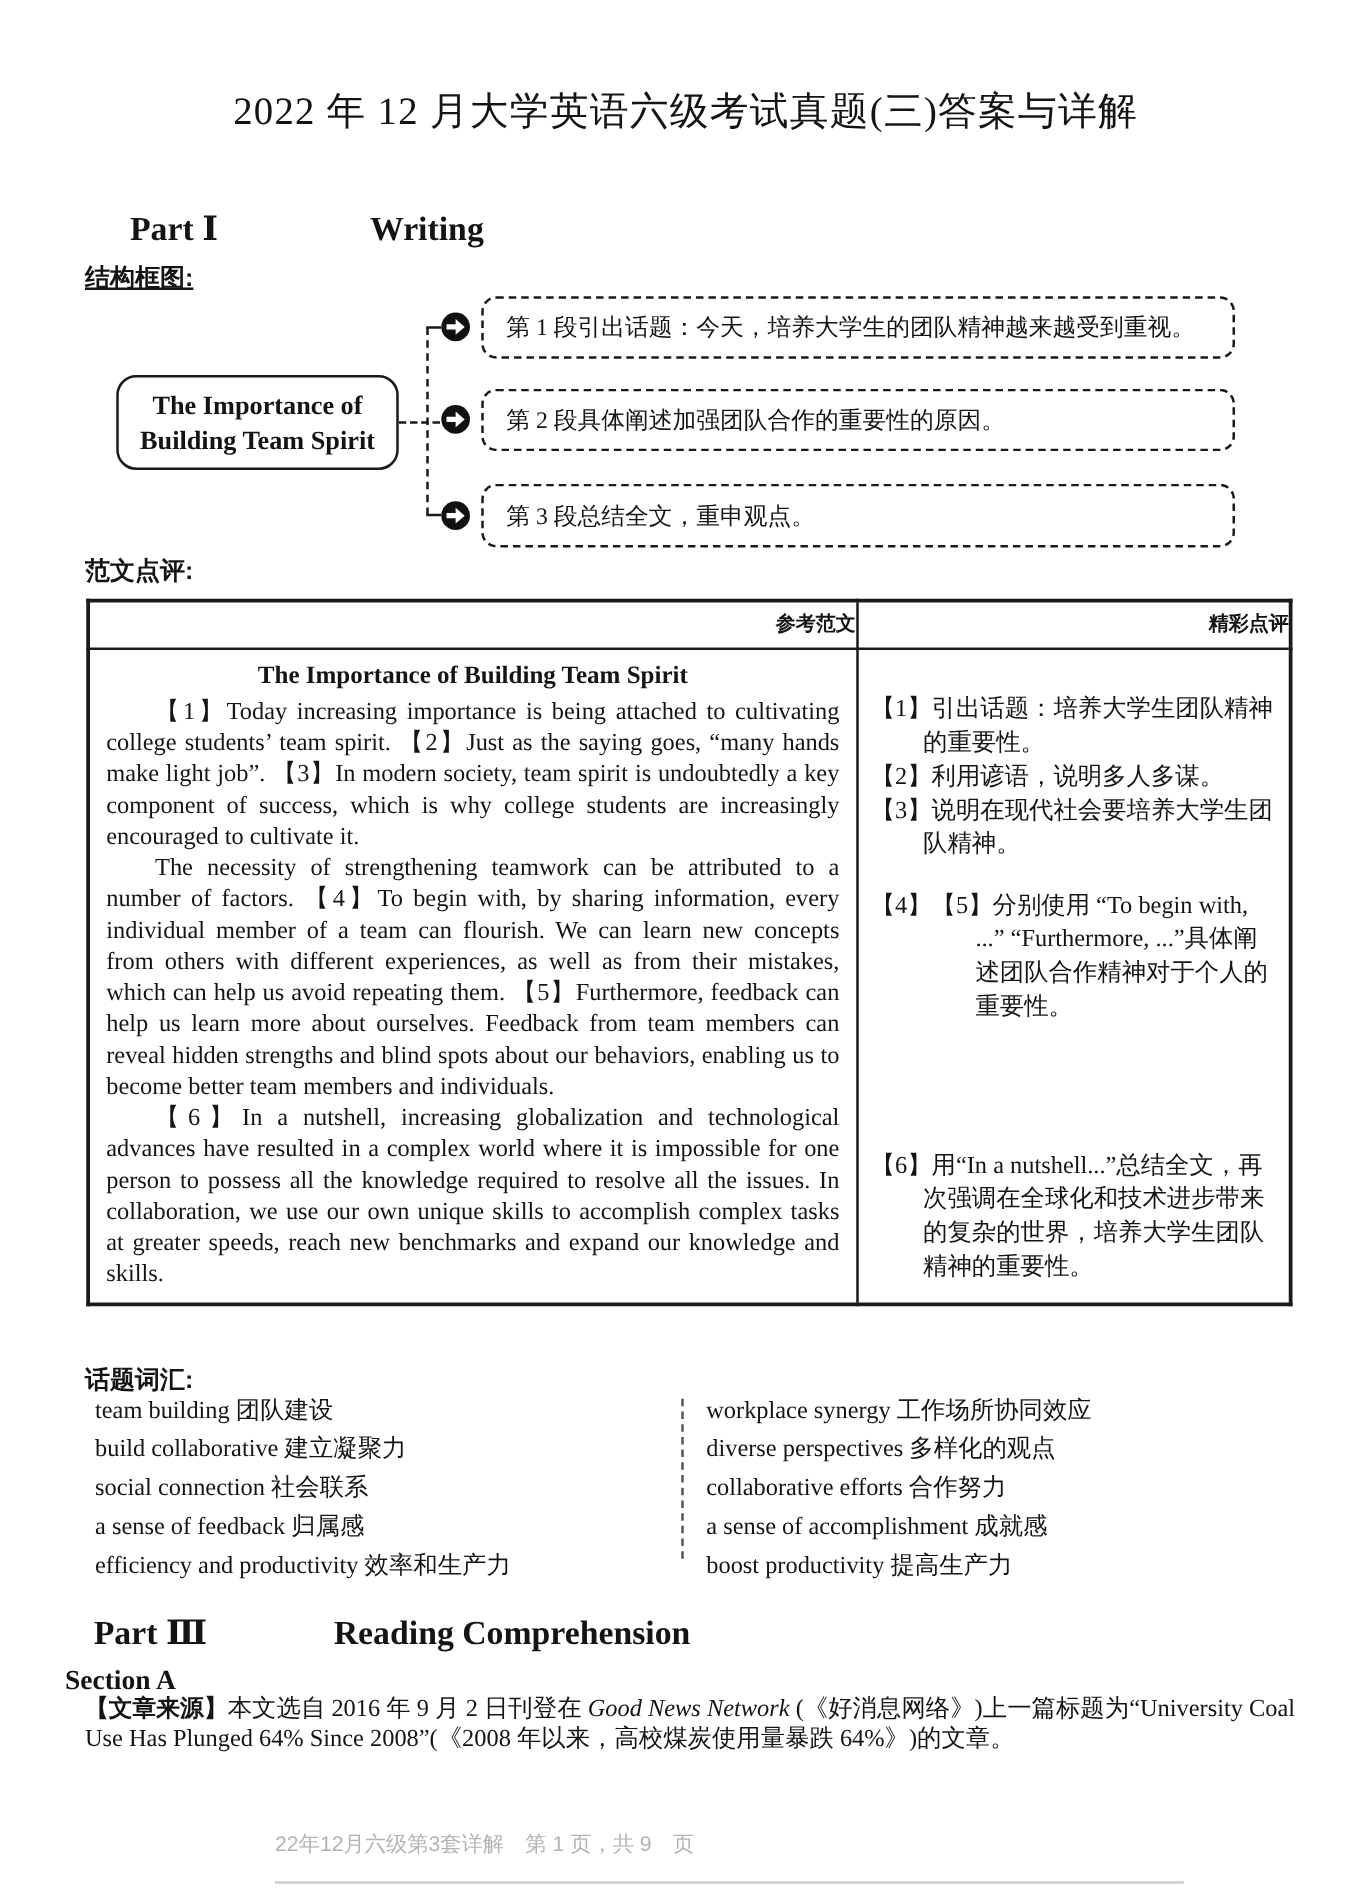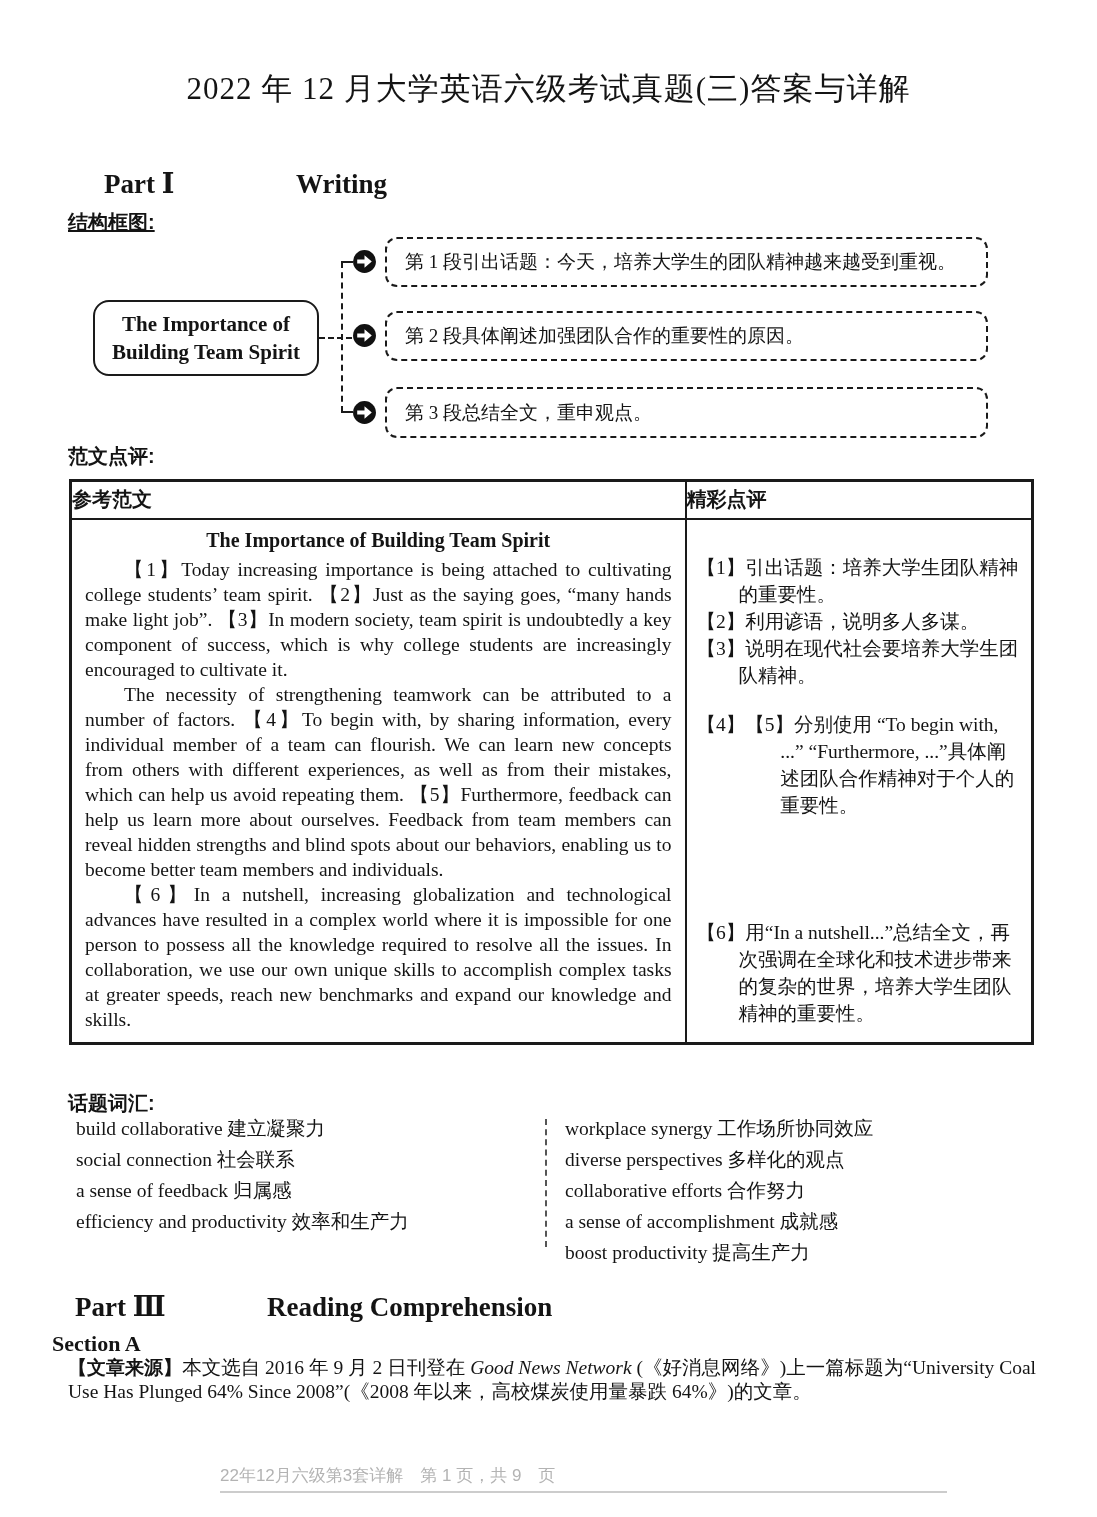--- a/index.html
+++ b/index.html
@@ -54,21 +54,21 @@
   .arrow-icon { position:absolute; left:352px; width:25px; height:25px; }
 
   
   table.review {
     position:absolute; top:479px; left:69px; width:962px;
     border-collapse:collapse; table-layout:fixed;
     border:3px solid #1a1a1a;
   }
   table.review th, table.review td { border:2px solid #1a1a1a; }
   table.review th {
-    height:38px; font-size:20px; text-align:left;
+    height:38px; font-size:16px; text-align:right;
     font-family:Liberation Mono, monospace;
   }
   col.c-essay   { width:615px; }
   col.c-comment { width:347px; }
   td.essay-cell   { vertical-align:top; padding:6px 13px 10px 13px; }
   td.comment-cell { vertical-align:top; padding:34px 10px 10px 10px; }
   .essay-title {
     text-align:center; font-weight:bold; font-size:20px;
     line-height:28px; margin-bottom:3px;
   }
@@ -98,21 +98,21 @@
   .section-a { font-size:22px; font-weight:bold; }
   .source-p {
     font-size:19.5px; line-height:23.5px; text-align:justify;
   }
   .source-label { font-weight:bold; font-family:"Liberation Sans","DejaVu Sans",sans-serif; font-size:19px; }
   .source-italic { font-style:italic; }
 
   
   .footer {
     top:1464px; left:220px; width:727px;
-    border-bottom:2px solid #cccccc; padding-bottom:4px;
+    border-bottom:2px solid #cccccc; padding-bottom:18px;
     font-family:"Liberation Sans","DejaVu Sans",sans-serif;
     font-size:17px; color:#b3b3b3; white-space:nowrap;
   }
 </style>
 </head>
 <body>
 
 <h1 class="abs doc-title">2022 年 12 月大学英语六级考试真题(三)答案与详解</h1>
 
 <div class="abs part-heading" style="top:168px; left:68px;margin-left:36px;">
@@ -176,20 +176,21 @@
         <div class="comment cgroup-3">【6】用“In a nutshell...”总结全文，再次强调在全球化和技术进步带来的复杂的世界，培养大学生团队精神的重要性。</div>
       </td>
     </tr>
   </tbody>
 </table>
 
 <div class="abs cn-heading" style="top:1090px; left:68px;">话题词汇:</div>
 
 <div class="abs vocab-block">
   <div class="vocab-col vocab-col-left">
+    <div class="vocab-item">team building 团队建设</div>
     <div class="vocab-item">build collaborative 建立凝聚力</div>
     <div class="vocab-item">social connection 社会联系</div>
     <div class="vocab-item">a sense of feedback 归属感</div>
     <div class="vocab-item">efficiency and productivity 效率和生产力</div>
   </div>
   <div class="vocab-divider"></div>
   <div class="vocab-col vocab-col-right">
     <div class="vocab-item">workplace synergy 工作场所协同效应</div>
     <div class="vocab-item">diverse perspectives 多样化的观点</div>
     <div class="vocab-item">collaborative efforts 合作努力</div>

